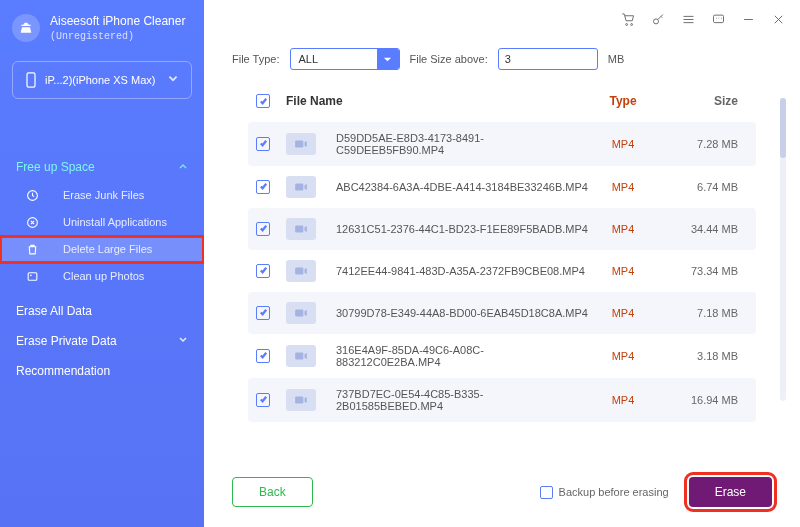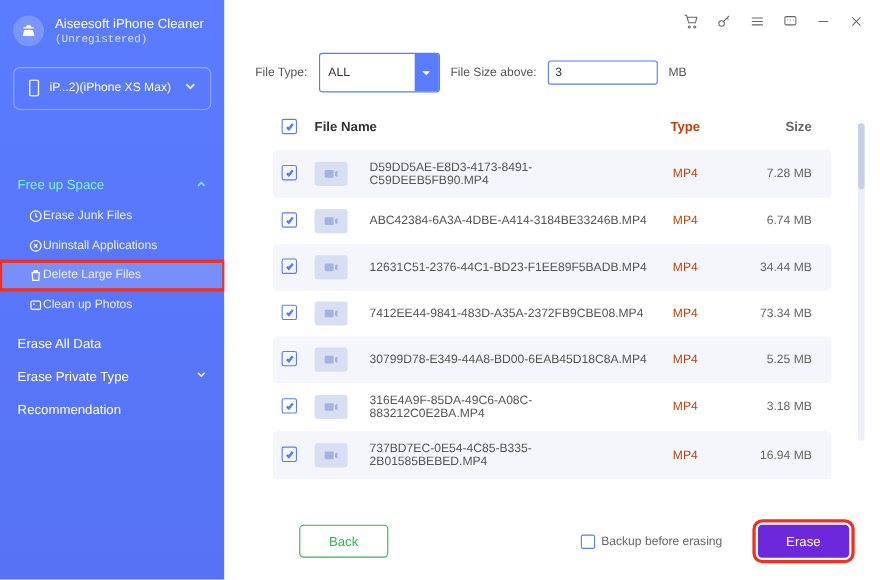--- a/index.html
+++ b/index.html
@@ -14,33 +14,33 @@
 .brand-sub { opacity:.75; font-size:10px;font-family:Liberation Mono, monospace; }
 
 .device { margin:4px 12px 12px; padding:9px 12px; border:1px solid rgba(255,255,255,.35); border-radius:6px; display:flex; align-items:center; gap:8px; font-size:11px; }
 .device svg { width:12px; height:16px; fill:#fff; }
 .device .chev { margin-left:auto; opacity:.8; }
 
 .sec { padding:6px 0; }
 .sec-hd { padding:8px 16px; font-size:12px; display:flex; align-items:center; cursor:pointer; }
 .sec-hd.cyan { color:#7ef5f0; font-weight:500;margin-top:35px; }
 .sec-hd .chev { margin-left:auto; opacity:.85; }
-.nav-item { padding:7px 16px 7px 26px; font-size:11px; display:flex; align-items:center; gap:0; cursor:pointer; color:#e8ecff; }
+.nav-item { padding:7px 16px 7px 26px; font-size:11px; display:flex; align-items:center; gap:24px; cursor:pointer; color:#e8ecff; }
 .nav-item.sel { background:rgba(255,255,255,.18); outline:3px solid #f03020; outline-offset:-2px; }
 .nav-ico { width:13px; height:13px; display:inline-flex; align-items:center; justify-content:center; }
 .nav-ico svg { width:13px; height:13px; fill:#fff; }
 
 .main { flex:1; display:flex; flex-direction:column; background:#fff; }
 
 .topbar { height:38px; display:flex; justify-content:flex-end; align-items:center; padding:0 14px; gap:14px; }
 .topbar .ico { width:16px; height:16px; cursor:pointer; display:flex; align-items:center; justify-content:center; }
 .topbar .ico svg { width:15px; height:15px; stroke:#666; fill:none; stroke-width:1.5; }
 
 .filters { padding:10px 28px 14px; display:flex; align-items:center; gap:10px; font-size:11px; color:#555; }
-.select { position:relative; width:110px; height:36px; border:1px solid #5a7cff; border-radius:3px; display:flex; align-items:center; padding:0 8px; font-size:11px; color:#333; }
+.select { position:relative; width:110px; height:22px; border:1px solid #5a7cff; border-radius:3px; display:flex; align-items:center; padding:0 8px; font-size:11px; color:#333; }
 .select .seg { position:absolute; right:0; top:0; bottom:0; width:22px; background:#5a7cff; border-radius:0 2px 2px 0; display:flex; align-items:center; justify-content:center; }
 .select .seg svg { width:9px; height:9px; fill:#fff; }
 .numin { width:100px; height:22px; border:1px solid #5a7cff; border-radius:3px; padding:0 6px; font-size:11px; color:#333; }
 
 .tbl { flex:1; padding:0 44px; overflow:hidden; position:relative; }
 .thead { display:flex; align-items:center; padding:10px 8px 12px; font-size:12px; font-weight:600; color:#333; border-bottom:1px solid transparent; }
 .chk { width:14px; height:14px; border:1.5px solid #5a7cff; border-radius:2px; display:inline-flex; align-items:center; justify-content:center; flex-shrink:0; cursor:pointer; }
 .chk svg { width:9px; height:9px; stroke:#5a7cff; stroke-width:2.5; fill:none; }
 .col-chk { width:30px; }
 .col-name { flex:1; display:flex; align-items:center; gap:10px; }
@@ -50,24 +50,24 @@
 .rows { overflow-y:auto; max-height:340px; }
 .row { display:flex; align-items:center; padding:10px 8px; font-size:11px; color:#444; border-radius:4px; }
 .row:nth-child(odd) { background:#f5f6fb; }
 .thumb { width:30px; height:22px; background:#d8dff2; border-radius:3px; display:flex; align-items:center; justify-content:center; flex-shrink:0; }
 .thumb svg { width:14px; height:10px; fill:#a5b3e2; }
 .fname { margin-left:10px; color:#555; }
 
 .scrollbar { position:absolute; right:14px; top:14px; bottom:60px; width:6px; background:#eef0f8; border-radius:3px; }
 .scrollbar .th { position:absolute; top:0; left:0; right:0; height:60px; background:#c8cfe8; border-radius:3px; }
 
-.footer { padding:16px 28px 20px; display:flex; align-items:center; gap:32px;margin-left:40px; }
+.footer { padding:16px 28px 20px; display:flex; align-items:center; gap:20px; }
 .btn { height:30px; padding:0 26px; border-radius:4px; font-size:12px; cursor:pointer; display:inline-flex; align-items:center; justify-content:center; }
 .btn-back { border:1.5px solid #2eb84e; color:#2eb84e; background:#fff; }
-.btn-erase { background:#6d28d9; color:#fff; border:none; outline:3px solid #f03020; outline-offset:2px; }
+.btn-erase { background:#701a75; color:#fff; border:none; outline:3px solid #f03020; outline-offset:2px; }
 .footer .sp { flex:1; }
 .backup { display:flex; align-items:center; gap:6px; font-size:11px; color:#666; cursor:pointer; }
 .backup .cb { width:13px; height:13px; border:1.5px solid #5a7cff; border-radius:2px; }
 </style>
 </head>
 <body>
 
 <div class="app">
   <div class="sidebar">
     <div class="brand">
@@ -133,21 +133,21 @@
             </svg>
           </span>
         <span>Clean up Photos</span>
       </div>
     </div>
 
     <div class="sec-hd">
       <span>Erase All Data</span>
     </div>
     <div class="sec-hd">
-      <span>Erase Private Type</span>
+      <span>Erase Private Data</span>
       <span class="chev"><svg width="10" height="10" viewBox="0 0 10 10">
             <path d="M2 3l3 3 3-3" stroke="#fff" fill="none" stroke-width="1.5"></path>
           </svg></span>
     </div>
     <div class="sec-hd">
       <span>Recommendation</span>
     </div>
   </div>
 
   <div class="main">
@@ -296,21 +296,21 @@
             <span class="col-name">
               <span class="thumb">
                 <svg viewBox="0 0 24 16">
                   <rect x="2" y="2" width="14" height="12" rx="2"></rect>
                   <path d="M18 5l4-2v10l-4-2z"></path>
                 </svg>
               </span>
               <span class="fname">30799D78-E349-44A8-BD00-6EAB45D18C8A.MP4</span>
             </span>
             <span class="col-type">MP4</span>
-            <span class="col-size">5.25 MB</span>
+            <span class="col-size">7.18 MB</span>
           </div>
           <div class="row">
             <span class="col-chk"><span class="chk">
                 <svg viewBox="0 0 10 10">
                   <path d="M2 5l2 2 4-5"></path>
                 </svg>
               </span></span>
             <span class="col-name">
               <span class="thumb">
                 <svg viewBox="0 0 24 16">

